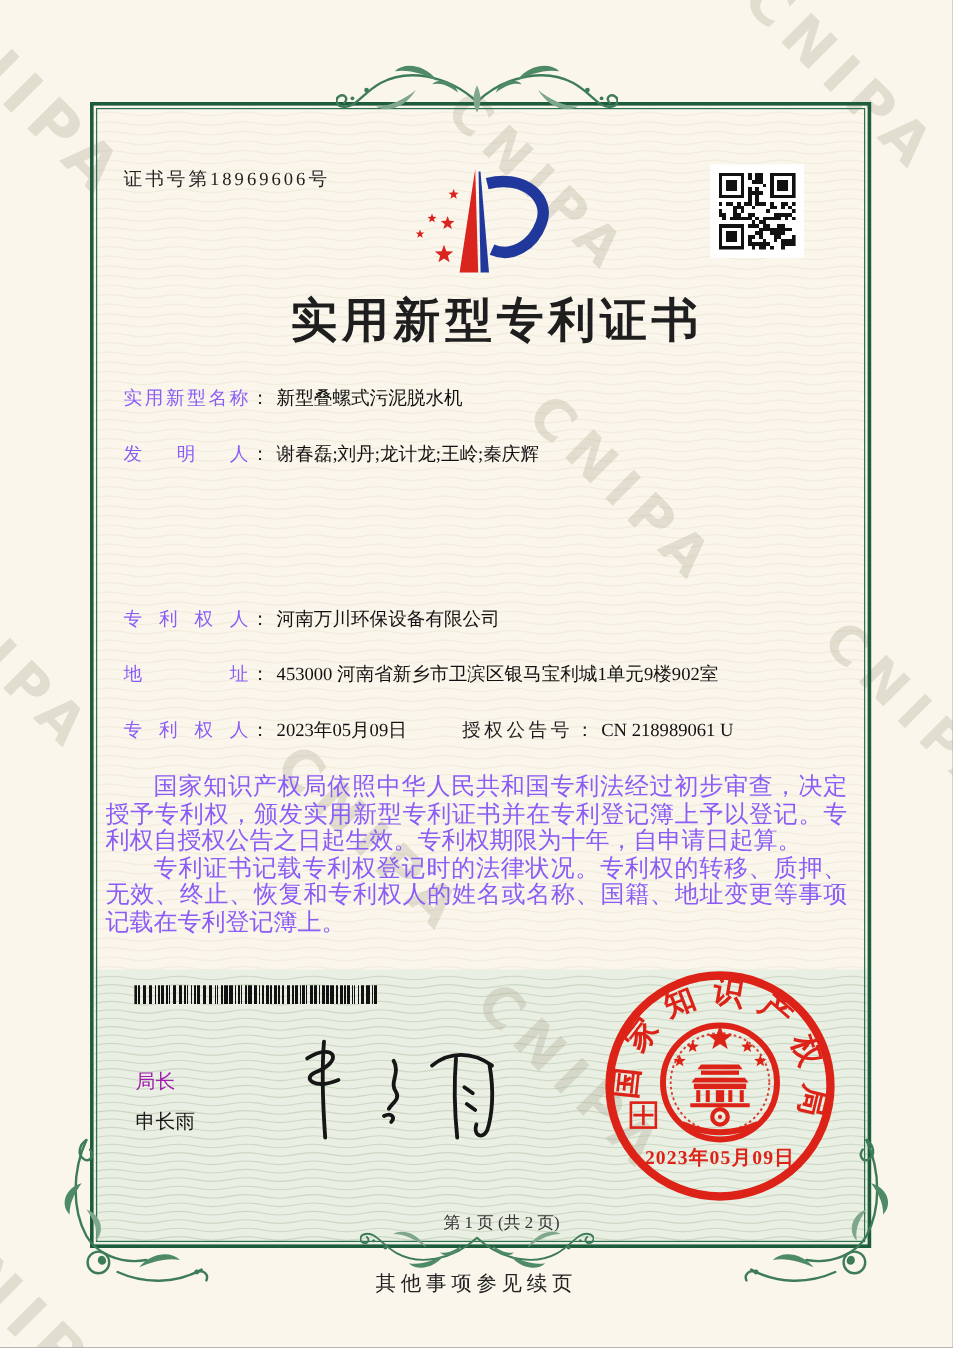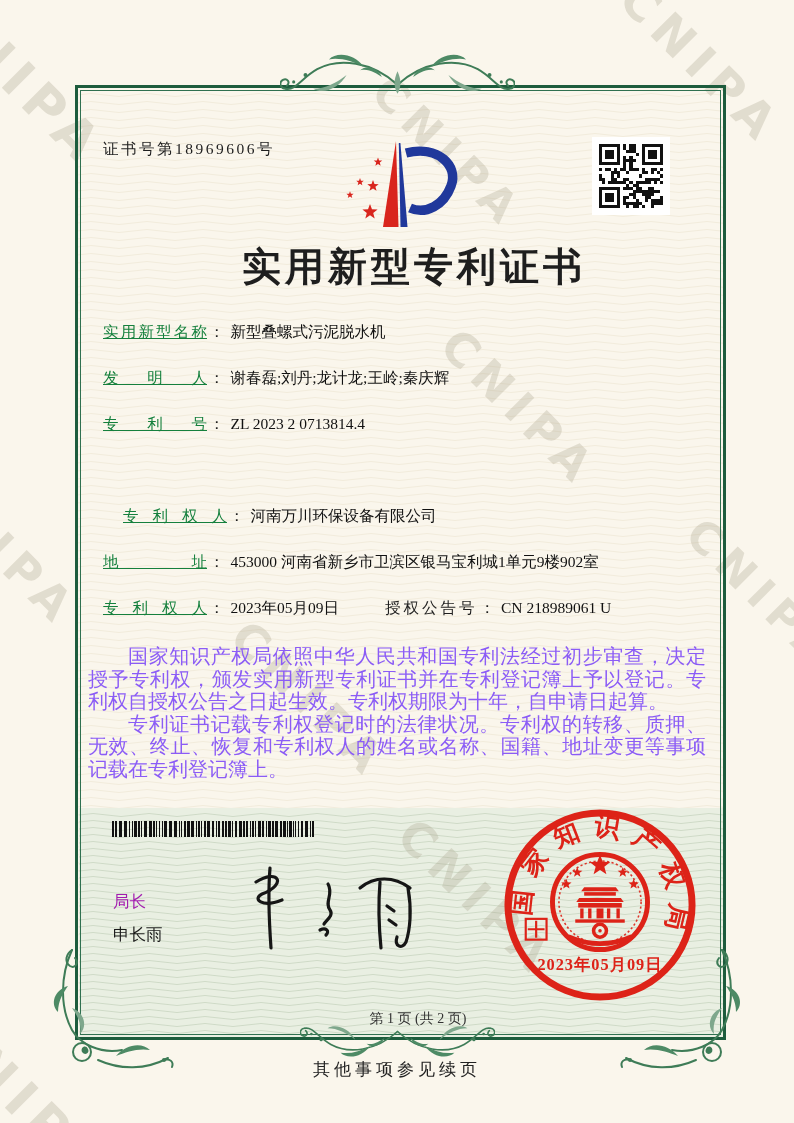--- a/index.html
+++ b/index.html
@@ -28,21 +28,21 @@
   .orn-f2{fill:#7ea78c;}
   .orn-d{fill:#3e7c57;}
   
   .cert-no{position:absolute;left:103px;top:139px;font-size:15.5px;letter-spacing:2.5px;}
   .qrbox{position:absolute;left:592px;top:137px;width:78px;height:78px;background:#fff;}
   .title{position:absolute;left:76px;top:240px;width:648px;text-align:center;
     font-size:39px;font-weight:bold;letter-spacing:4px;padding-left:14px;}
   
   .frow{position:absolute;left:103px;width:610px;font-size:15.5px;white-space:nowrap;}
   .flabel{display:inline-block;width:104px;text-align:justify;text-align-last:justify;
-    vertical-align:top;color:#15803d;text-decoration:underline;}
+    vertical-align:top;color:#8b5cf6;}
   .colon{display:inline-block;margin:0 6px 0 2px;}
   .fval{color:#111;}
   .grant-no-group{position:absolute;left:282px;top:0;white-space:nowrap;}
   
   .paras{position:absolute;left:88px;top:645px;width:618px;font-size:20px;
     line-height:22.6px;text-align:justify;color:#8b5cf6;}
   .paras p{margin:0;text-indent:2em;}
   
   .sig-title{position:absolute;left:113px;top:891px;font-size:16.5px;
     font-family:"Liberation Sans","DejaVu Sans",sans-serif;color:#a21caf;}
@@ -439,24 +439,21 @@
     </div>
 
     <div class="title">实用新型专利证书</div>
 
     <div class="frow" style="top:322px;">
       <span class="flabel">实用新型名称</span><span class="colon">：</span><span class="fval">新型叠螺式污泥脱水机</span>
     </div>
     <div class="frow" style="top:368px;">
       <span class="flabel">发明人</span><span class="colon">：</span><span class="fval">谢春磊;刘丹;龙计龙;王岭;秦庆辉</span>
     </div>
-    <div class="frow" style="top:414px;">
-      <span class="flabel">专利号</span><span class="colon">：</span><span class="fval">ZL 2023 2 0713814.4</span>
-    </div>
-    <div class="frow" style="top:506px;margin-left:20px;">
+    <div class="frow" style="top:506px;">
       <span class="flabel">专利权人</span><span class="colon">：</span><span class="fval">河南万川环保设备有限公司</span>
     </div>
     <div class="frow" style="top:552px;">
       <span class="flabel">地址</span><span class="colon">：</span><span class="fval">453000 河南省新乡市卫滨区银马宝利城1单元9楼902室</span>
     </div>
     <div class="frow" style="top:598px;">
       <span>
         <span class="flabel">专利权人</span><span class="colon">：</span><span class="fval">2023年05月09日</span>
       </span>
       <span class="grant-no-group">

